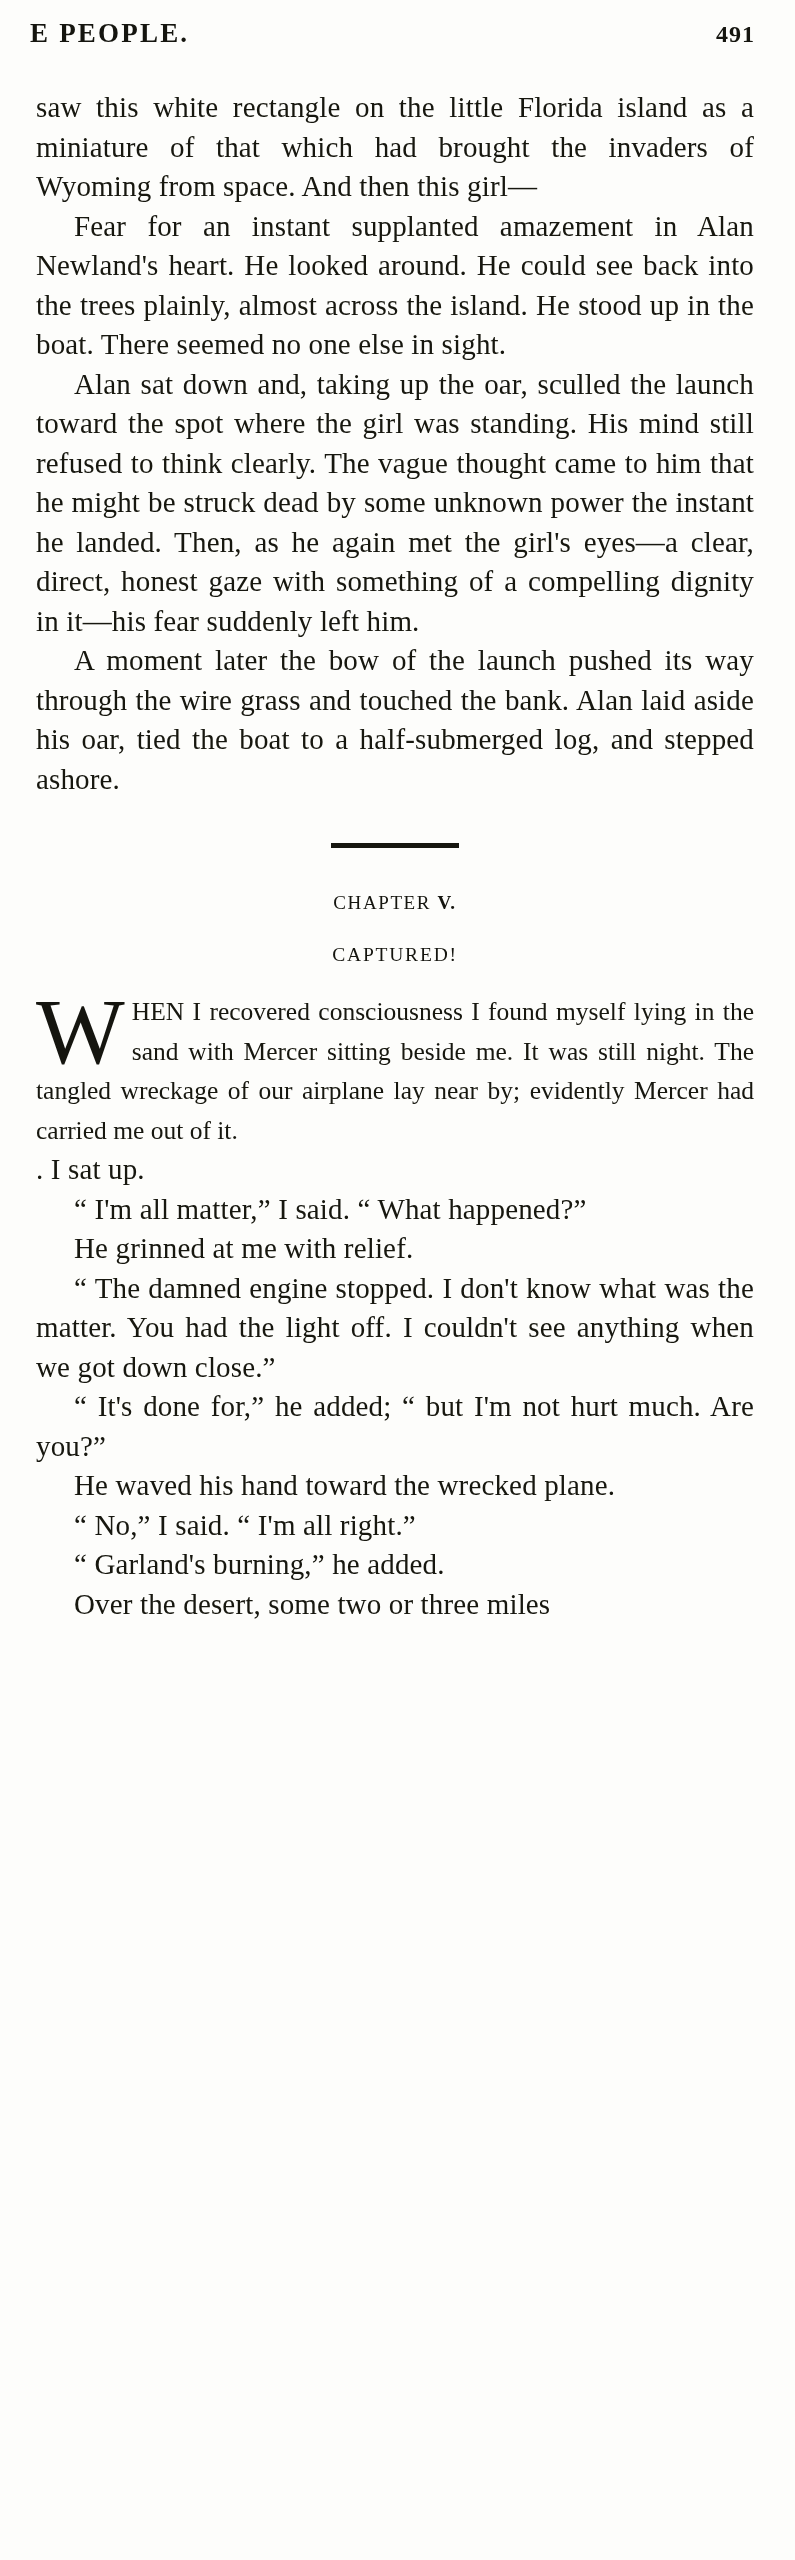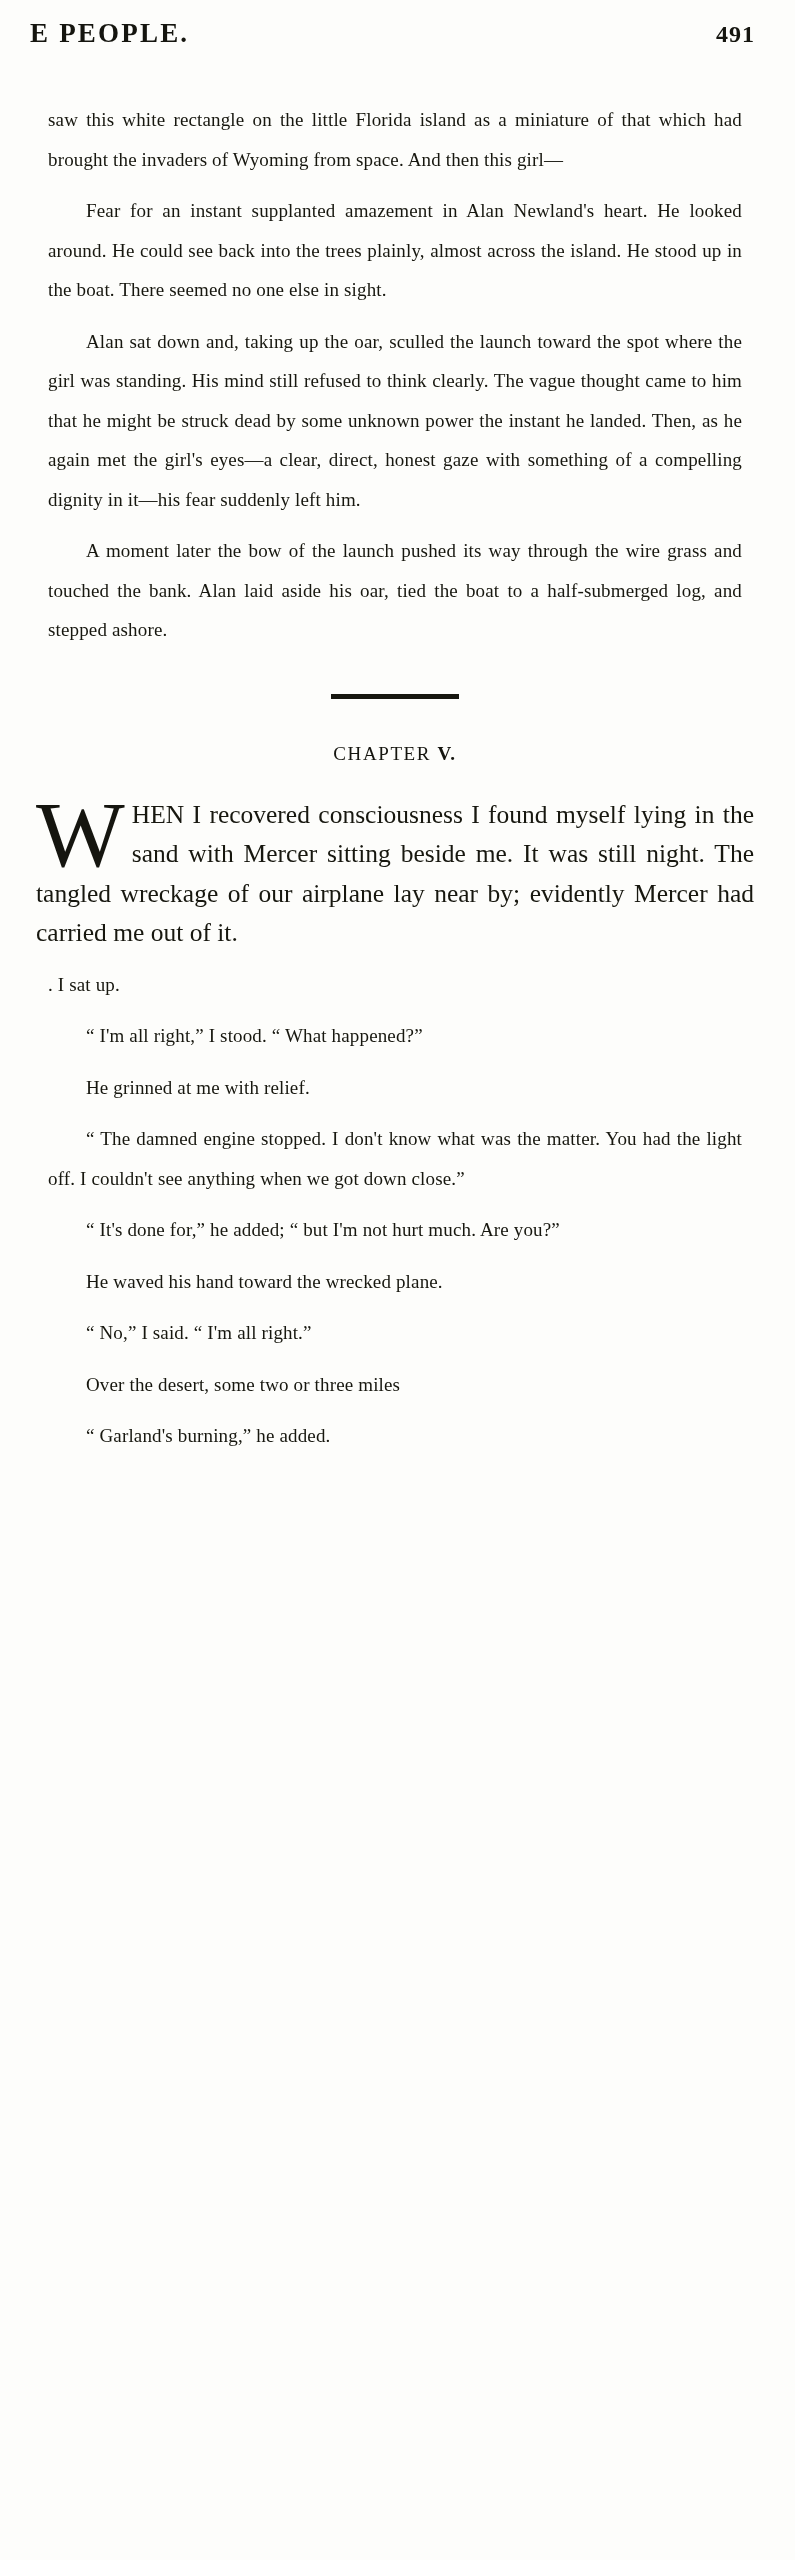--- a/index.html
+++ b/index.html
@@ -39,22 +39,22 @@
     color: #15150f;
     letter-spacing: 1px;
   }
   .body-col {
     position: absolute;
     top: 88px;
     left: 36px;
     width: 718px;
   }
   p.para {
-    margin: 12px;
-    font-size: 19px;
+    margin: 0;
+    font-size: 29px;
     line-height: 39.5px;
     text-align: justify;
     text-justify: inter-word;
     font-family: "Liberation Serif", serif;
     color: #17170f;
     letter-spacing: 0.15px;
   }
   p.indent {
     text-indent: 38px;
   }
@@ -130,29 +130,30 @@
 
     <div class="rule-wrap">
       <div class="rule"></div>
     </div>
 
     <div class="chapter-title">
       <span>CHAPTER</span>
       <span class="num">V.</span>
     </div>
 
+    <div class="chapter-sub">CAPTURED!</div>
 
     <p class="dropcap-para">
       <span class="dropcap">W</span><span>HEN I recovered consciousness I found myself lying in the sand with Mercer sitting beside me.   It was still night.   The tangled wreckage of our airplane lay near by; evidently Mercer had carried me out of it.</span>
     </p>
 
     <p class="para noindent">. I sat up.</p>
-    <p class="para indent">“ I'm all right,” I stood.   “ What happened?”</p>
+    <p class="para indent">“ I'm all matter,” I said.   “ What happened?”</p>
     <p class="para indent">He grinned at me with relief.</p>
     <p class="para indent">“ The damned engine stopped.   I don't know what was the matter.   You had the light off.   I couldn't see anything when we got down close.”</p>
     <p class="para indent">“ It's done for,” he added; “ but I'm not hurt much.   Are you?”</p>
     <p class="para indent">He waved his hand toward the wrecked plane.</p>
     <p class="para indent">“ No,” I said.   “ I'm all right.”</p>
+    <p class="para indent">“ Garland's burning,” he added.</p>
     <p class="para indent">Over the desert, some two or three miles</p>
-    <p class="para indent">“ Garland's burning,” he added.</p>
 
   </div>
 </div>
 
 </body></html>

